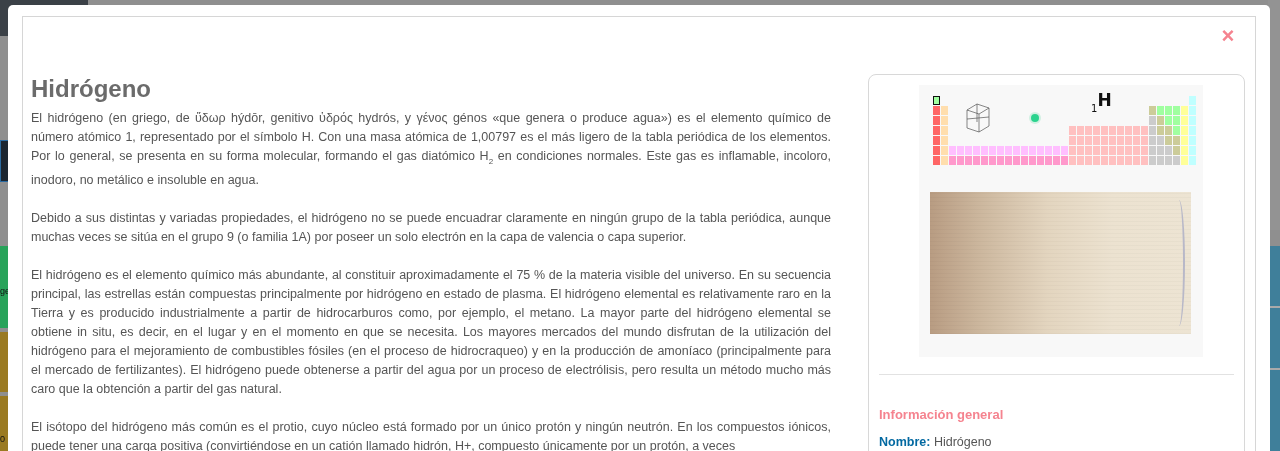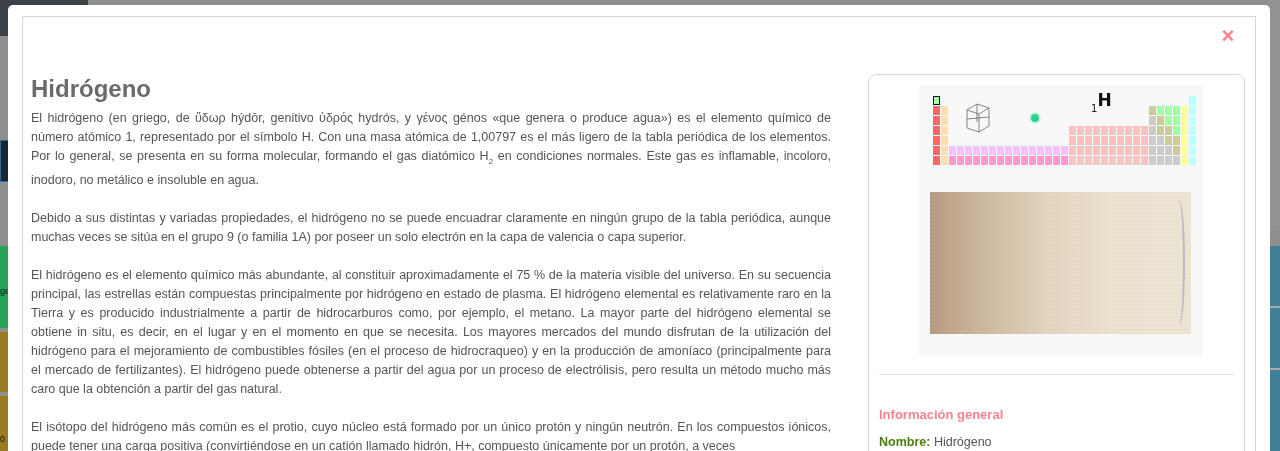--- a/index.html
+++ b/index.html
@@ -65,21 +65,21 @@
   }
   .tube::before {
     content:""; position:absolute; left:0; top:0; right:0; bottom:0;
     background: repeating-linear-gradient(0deg, rgba(0,0,0,0.025) 0 1px, transparent 1px 4px);
   }
   .divider { position:absolute; left:10px; right:10px; top:299px; height:1px; background:#e2e2e2; }
   .info-title {
     position:absolute; left:10px; top:316px; font-size:13px; font-weight:bold; color:#f5838f;margin-top:16px;
   }
   .info-row { position:absolute; left:10px; top:360px; font-size:12.5px; color:#555; }
-  .info-row b { color:#4d7c0f; }
+  .info-row b { color:#0369a1; }
 </style>
 </head>
 <body>
 
 <div class="bg-topleft"></div>
 <div class="bg-left-tile-dark"></div>
 <div class="bg-left-a"></div>
 <div class="bg-left-green">
     <span>ge</span>
   </div>

